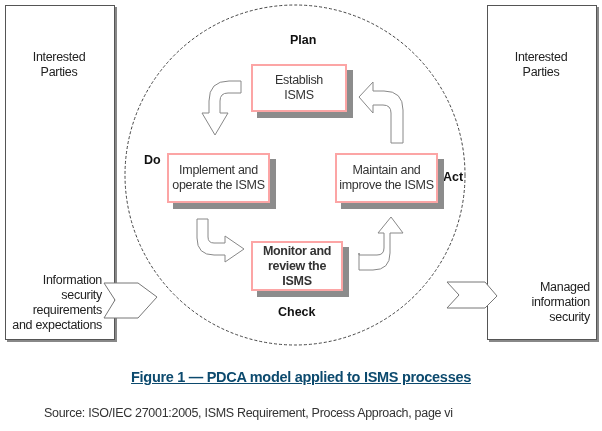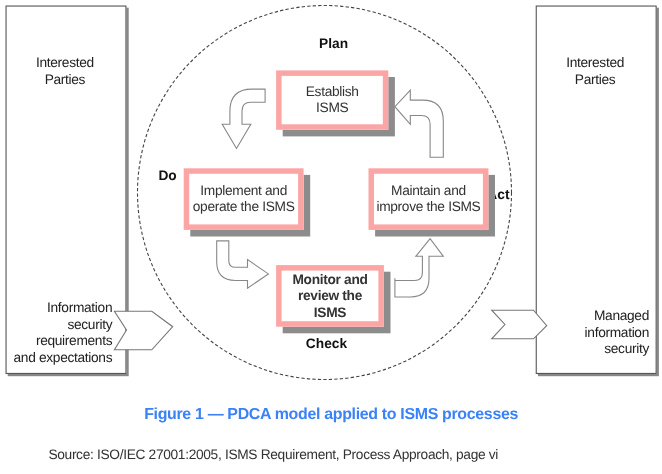--- a/index.html
+++ b/index.html
@@ -1,23 +1,23 @@
 <!DOCTYPE html>
 <html><head>
 <meta charset="utf-8">
 <style>
   html, body { margin: 0; padding: 0; background: #ffffff; }
   body { width: 602px; height: 431px; position: relative; overflow: hidden; font-family: "Liberation Sans", sans-serif; color: #222; }
   svg.diagram { position: absolute; left: 0; top: 0; }
   .party-box { position: absolute; background: #fff; border: 1px solid #555; box-shadow: 2px 2px 0 #888; }
   .party-title { position: absolute; text-align: center; font-size: 12.5px; line-height: 15px; letter-spacing: -0.3px; }
   .party-sub { position: absolute; font-size: 12.5px; line-height: 15px; letter-spacing: -0.3px; }
-  .proc-box { position: absolute; background: #fff; border: 5px solid #fca5a5; box-shadow: 6px 6px 0 #8c8c8c; display: flex; align-items: center; justify-content: center; text-align: center; font-size: 12.5px; line-height: 15px; letter-spacing: -0.3px; color: #333; }
+  .proc-box { position: absolute; background: #fff; border: 2px solid #fca5a5; box-shadow: 6px 6px 0 #8c8c8c; display: flex; align-items: center; justify-content: center; text-align: center; font-size: 12.5px; line-height: 15px; letter-spacing: -0.3px; color: #333; }
   .phase { position: absolute; font-weight: bold; font-size: 12.5px; color: #111; }
-  .caption { position: absolute; left: 0; width: 602px; text-align: center; font-weight: bold; font-size: 14.5px; letter-spacing: -0.3px; color: #3b82f6; }
+  .caption { position: absolute; left: 0; width: 602px; text-align: center; font-weight: bold; font-size: 14.5px; letter-spacing: -0.3px; color: #0c4a6e; text-decoration: underline; }
   .source { position: absolute; left: 44px; font-size: 12.5px; letter-spacing: -0.3px; color: #333; }
 </style>
 </head>
 <body>
 
 <div class="party-box" style="left:5px; top:5px; width:108px; height:333px;"></div>
 <div class="party-title" style="left:5px; top:50px; width:108px;">
   <div>Interested</div>
   <div>Parties</div>
 </div>

